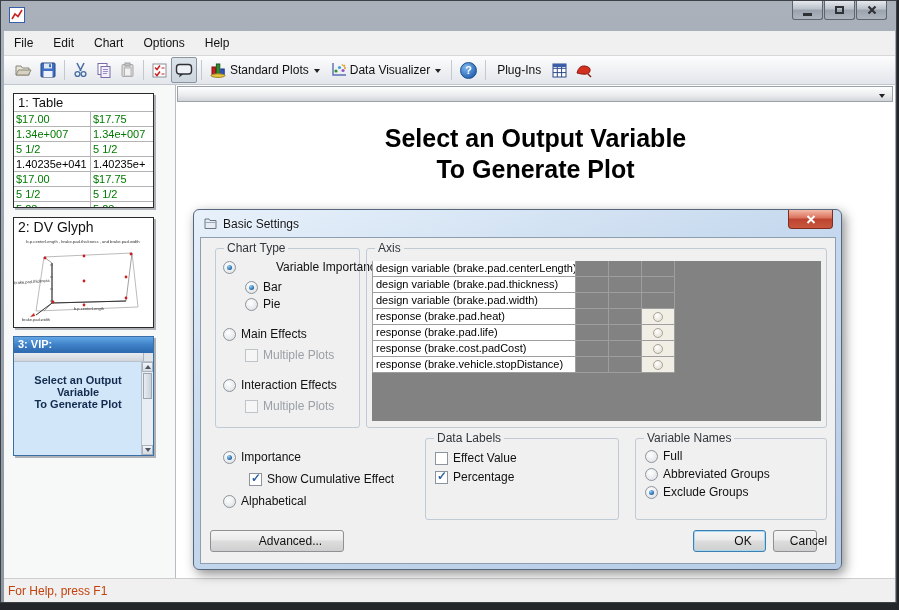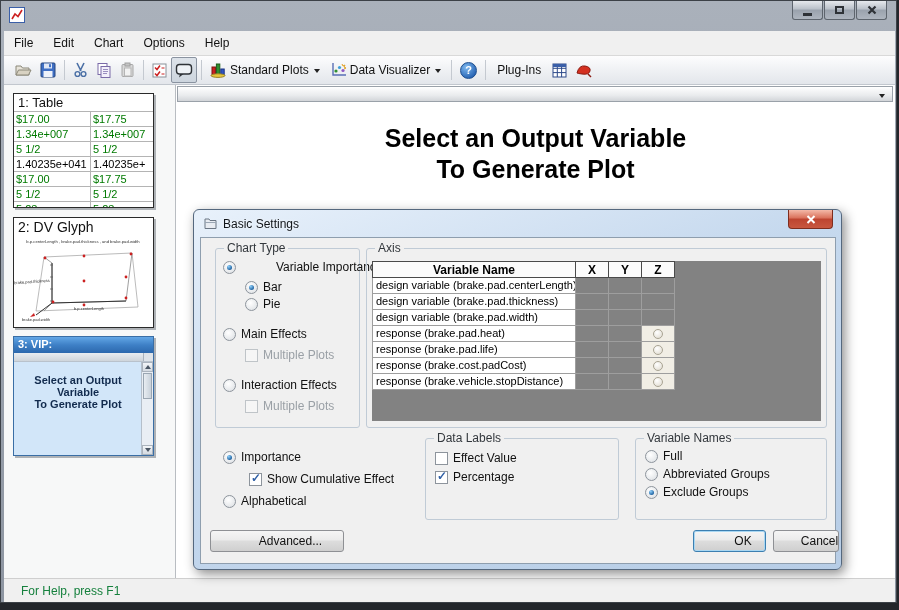--- a/index.html
+++ b/index.html
@@ -68,21 +68,21 @@
   
   .canvas{position:absolute;left:172px;top:0;right:0;bottom:0;background:#fff;}
   .plot-dd{position:absolute;left:1px;top:1px;right:2px;height:16px;border:1px solid #9aa1a9;
            background:linear-gradient(180deg,#ffffff 0%,#e9ebed 60%,#d2d5d9 100%);box-sizing:border-box;}
   .plot-dd .dd-arrow{position:absolute;right:5px;top:5px;}
   .big-heading{position:absolute;left:0;top:38px;width:100%;text-align:center;
                font-size:25px;font-weight:bold;color:#000;line-height:31px;}
   
   .statusbar{position:absolute;left:3px;top:577px;width:891px;height:23px;background:#f0f0f0;
              border-top:1px solid #cfcfcf;display:flex;align-items:center;}
-  .status-text{font-size:12px;color:#15803d;padding-left:17px;}
+  .status-text{font-size:12px;color:#c2410c;padding-left:4px;}
   
   .dialog{position:absolute;left:192px;top:208px;width:649px;height:361px;box-sizing:border-box;
           background:linear-gradient(160deg,#e8f1fb 0%,#c6d9ee 40%,#b7cde6 100%);
           border:1px solid #55687e;border-radius:6px;box-shadow:3px 4px 12px rgba(0,0,0,.45);}
   .dlg-titlebar{position:relative;height:27px;display:flex;align-items:center;}
   .dlg-icon{width:15px;height:15px;margin:0 5px 0 9px;flex:none;}
   .dlg-title{font-size:12px;color:#101418;text-shadow:0 0 3px #fff;}
   .dlg-close{position:absolute;right:8px;top:0;width:45px;height:19px;border:1px solid #7e2d1e;border-top:none;
              border-radius:0 0 4px 4px;box-sizing:border-box;
              background:linear-gradient(180deg,#f4b9a8 0%,#d9705a 45%,#bd4430 50%,#c8573f 100%);
@@ -400,26 +400,20 @@
           <span class="cb dis"></span>
           <span>Multiple Plots</span>
         </div>
 
       <div class="group" style="left:165px;top:10px;width:461px;height:180px;">
         <span class="group-label">Axis</span>
       </div>
       <div class="axis-gray" style="left:171px;top:23px;width:449px;height:160px;">
         <div>
           <div class="ax-row">
-            <div class="axh first w-name">Variable Name</div>
-            <div class="axh w-xyz">X</div>
-            <div class="axh w-xyz">Y</div>
-            <div class="axh w-xyz">Z</div>
-          </div>
-          <div class="ax-row">
             <div class="axc name w-name">design variable (brake.pad.centerLength)</div>
             <div class="axc gray w-xyz"></div>
               <div class="axc gray w-xyz"></div>
               <div class="axc gray w-xyz"></div>
           </div>
           <div class="ax-row">
             <div class="axc name w-name">design variable (brake.pad.thickness)</div>
             <div class="axc gray w-xyz"></div>
               <div class="axc gray w-xyz"></div>
               <div class="axc gray w-xyz"></div>
@@ -505,19 +499,19 @@
           <span class="rb sel"></span>
           <span>Exclude Groups</span>
         </div>
 
       <div class="btn" style="left:9px;top:292px;width:134px;">
           <span>Advanced...</span>
         </div>
       <div class="btn default" style="left:492px;top:292px;width:73px;">
           <span>OK</span>
         </div>
-      <div class="btn" style="left:572px;top:292px;width:66px;">
+      <div class="btn" style="left:572px;top:292px;width:44px;">
           <span>Cancel</span>
         </div>
     </div>
   </div>
 
 </div>
 
 </body></html>

